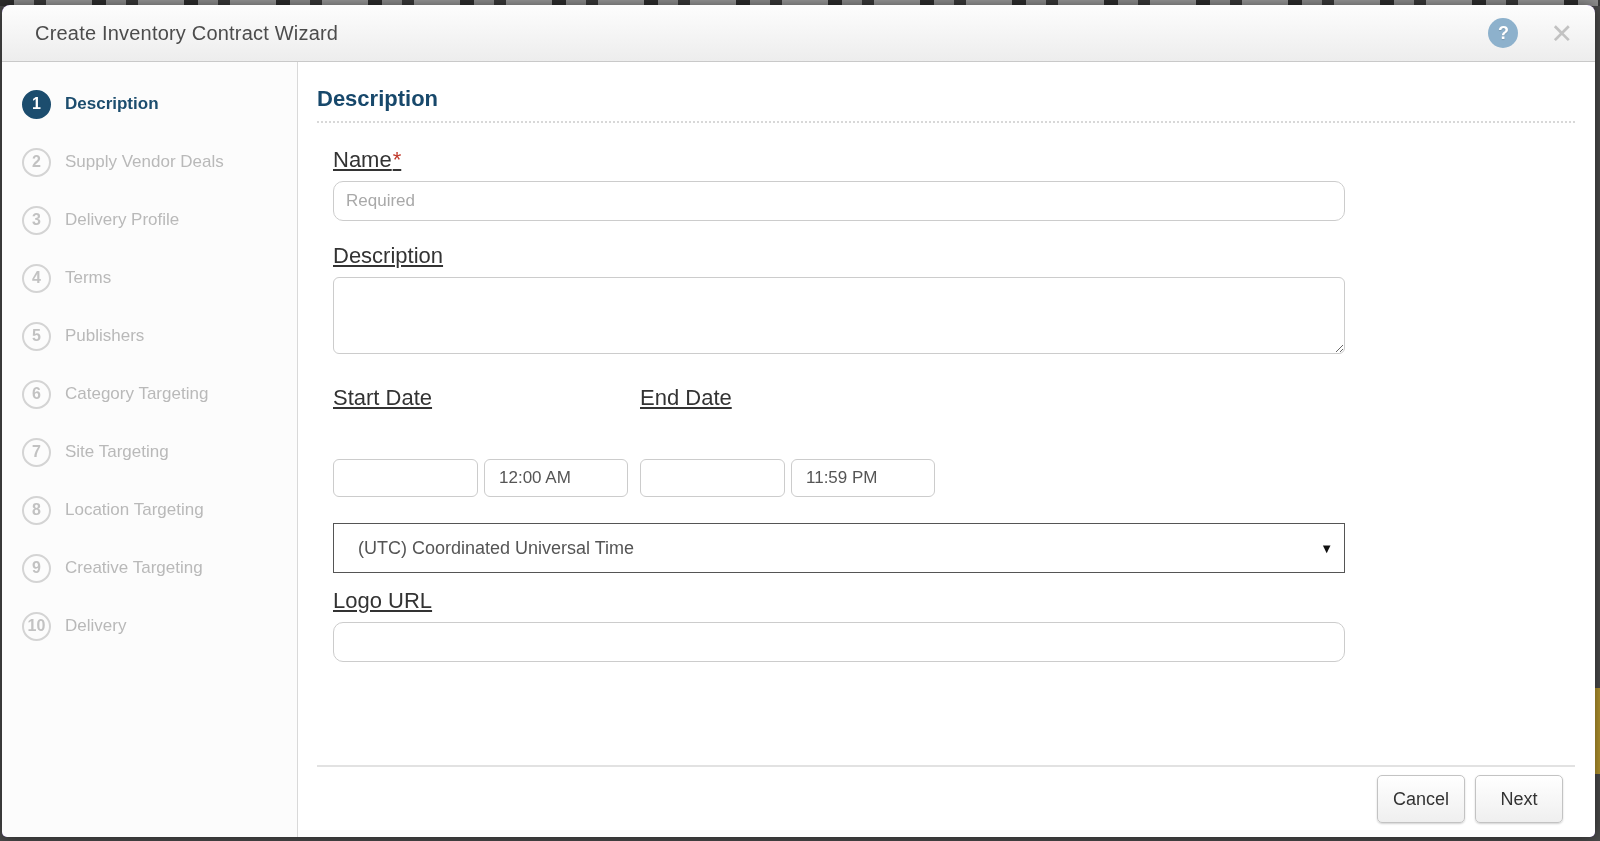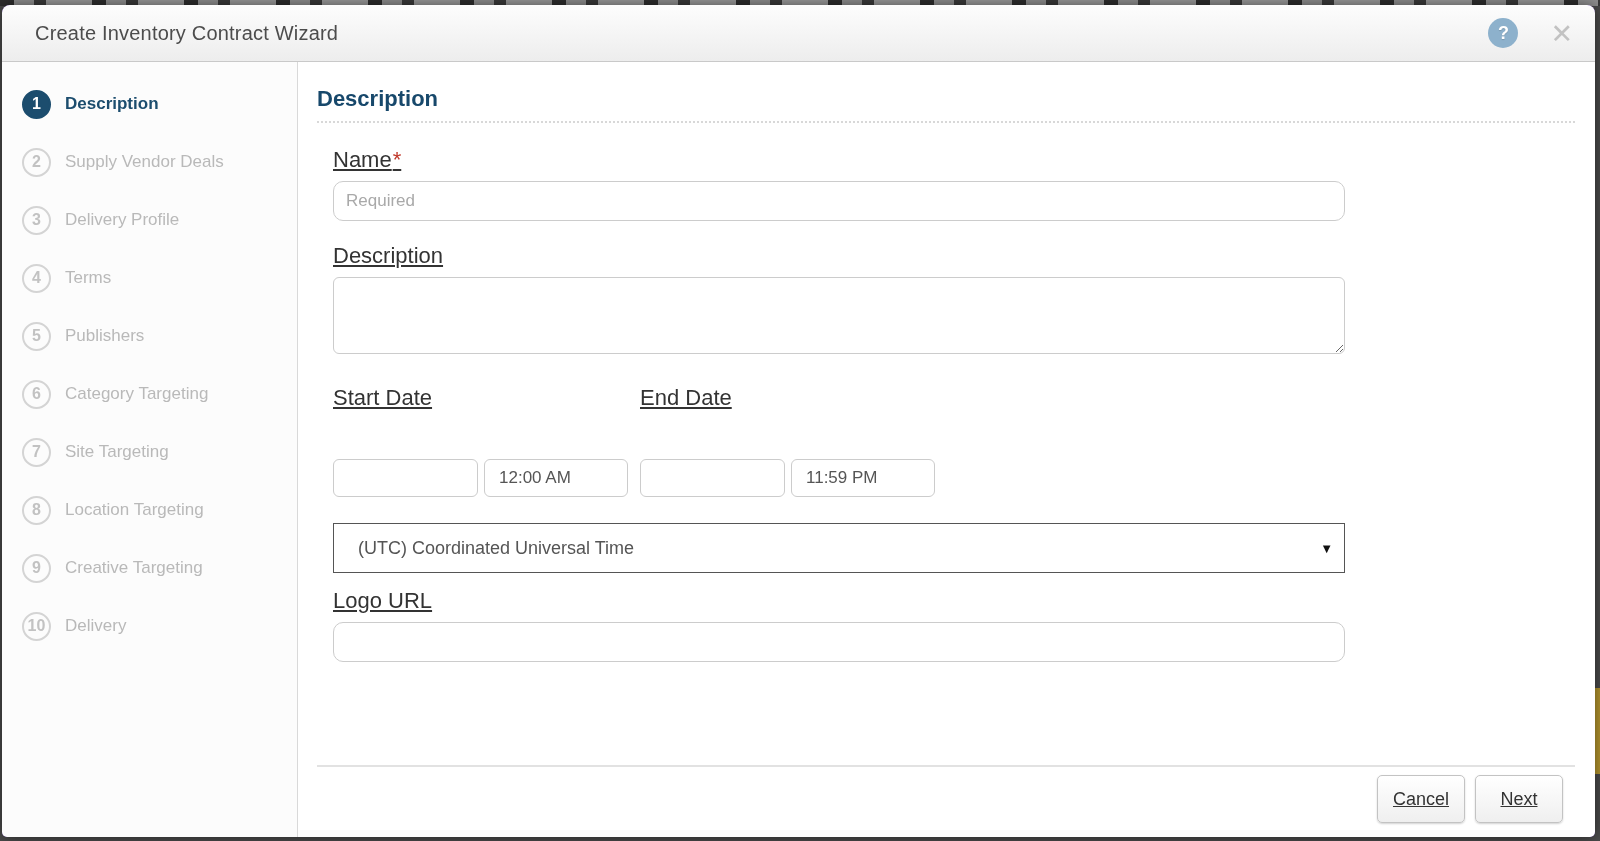--- a/index.html
+++ b/index.html
@@ -178,21 +178,20 @@
   }
   .btn {
     height: 48px; min-width: 88px;
     padding: 0 14px;
     background: linear-gradient(#ffffff, #efefef);
     border: 1px solid #c3c3c3; border-radius: 5px;
     box-shadow: 0 1px 2px rgba(0,0,0,0.18);
     font-size: 18px; color: #333333;
     font-family: "Liberation Sans", "DejaVu Sans", sans-serif;
     cursor: pointer;
-    text-decoration: underline;
   }
 </style>
 </head>
 <body>
 
 <div class="bg-top-strip"></div>
 <div class="bg-right-sliver"></div>
 
 <div class="modal">
 

